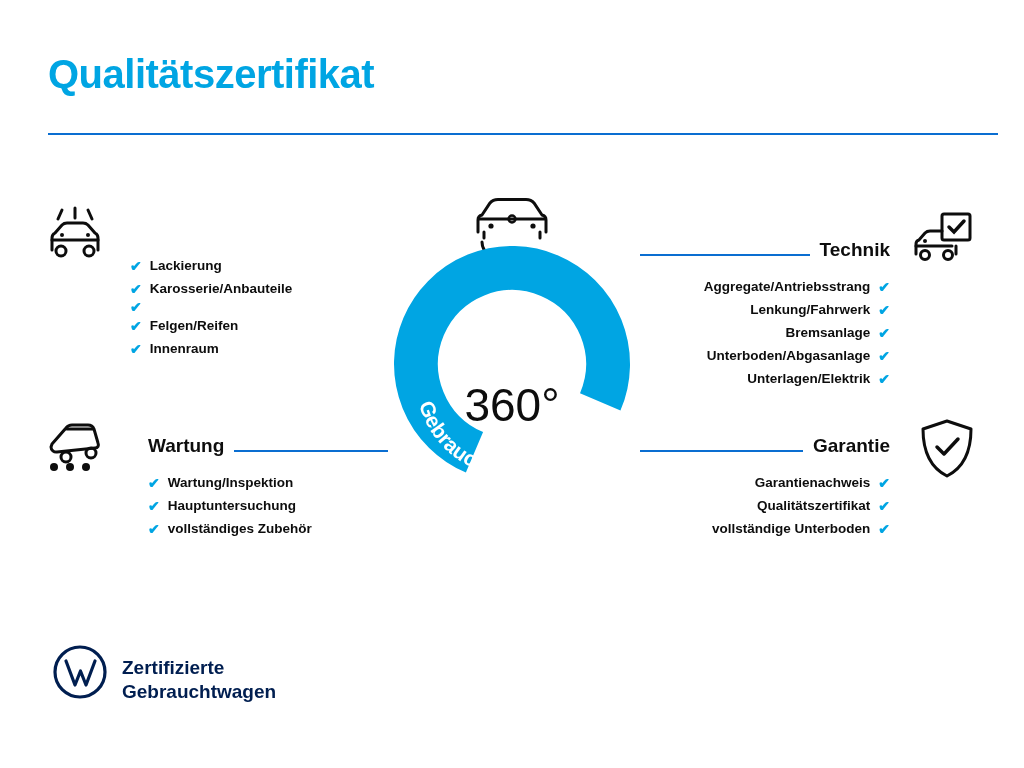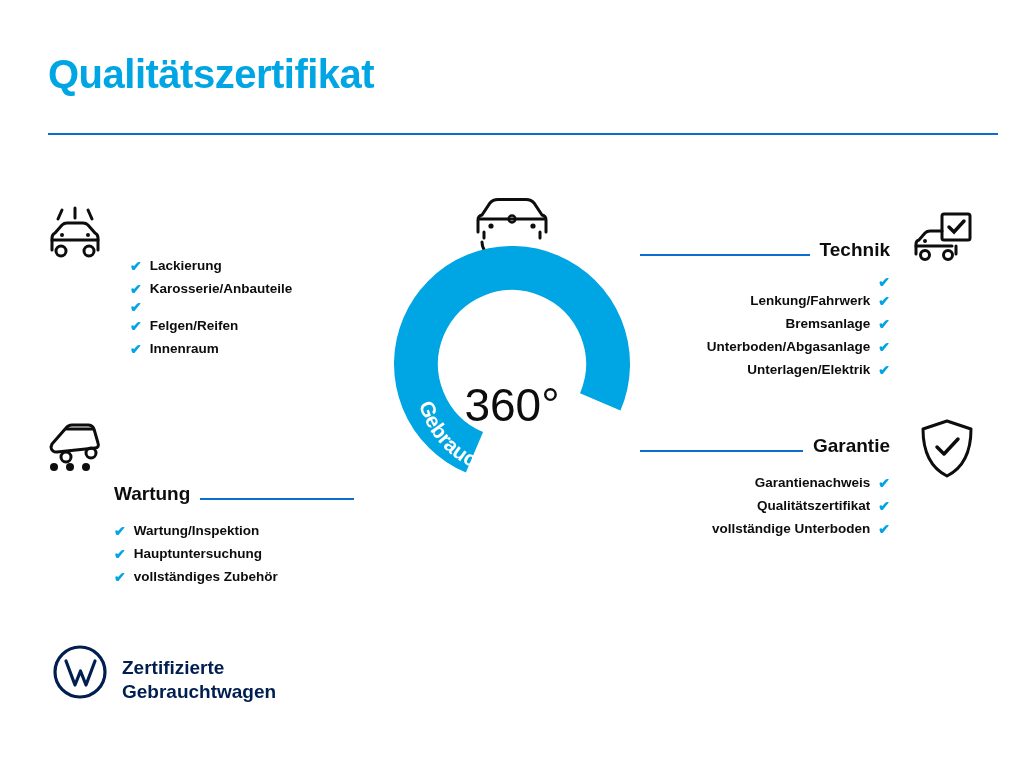--- a/index.html
+++ b/index.html
@@ -182,20 +182,21 @@
     </svg>
   </div>
 
   <div class="block right" style="left:640px; top:240px; width:250px;">
     <div class="block-head">
       <div class="head-rule"></div>
       <div class="heading">Technik</div>
     </div>
     <div class="items">
       <div class="item">
+        <span>Aggregate/Antriebsstrang</span>
         <span class="check">✔</span>
       </div>
       <div class="item">
         <span>Lenkung/Fahrwerk</span>
         <span class="check">✔</span>
       </div>
       <div class="item">
         <span>Bremsanlage</span>
         <span class="check">✔</span>
       </div>
@@ -217,21 +218,21 @@
       <path d="M23 17 L49 17"></path>
       <circle cx="22" cy="45" r="5" fill="none"></circle>
       <circle cx="47" cy="41" r="5" fill="none"></circle>
 
       <circle cx="10" cy="55" r="4" fill="#0d0d0d" stroke="none"></circle>
       <circle cx="26" cy="55" r="4" fill="#0d0d0d" stroke="none"></circle>
       <circle cx="42" cy="55" r="4" fill="#0d0d0d" stroke="none"></circle>
     </svg>
   </div>
 
-  <div class="block" style="left:114px; top:436px; width:240px;margin-top:48px;">
+  <div class="block" style="left:148px; top:436px; width:240px;">
     <div class="block-head">
       <div class="heading">Wartung</div>
       <div class="head-rule"></div>
     </div>
     <div class="items">
       <div class="item">
         <span class="check">✔</span>
         <span>Wartung/Inspektion</span>
       </div>
       <div class="item">

